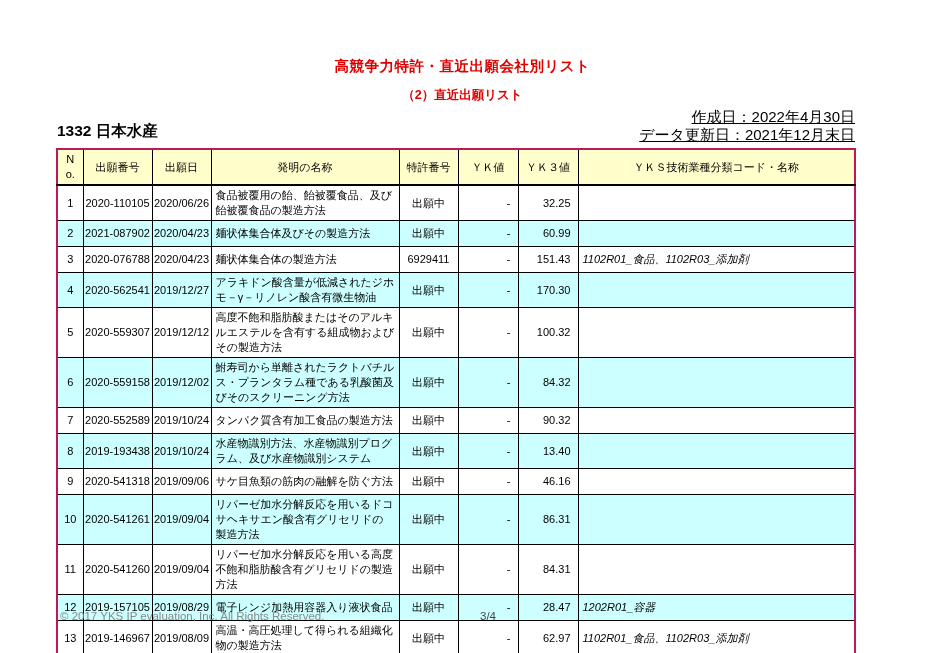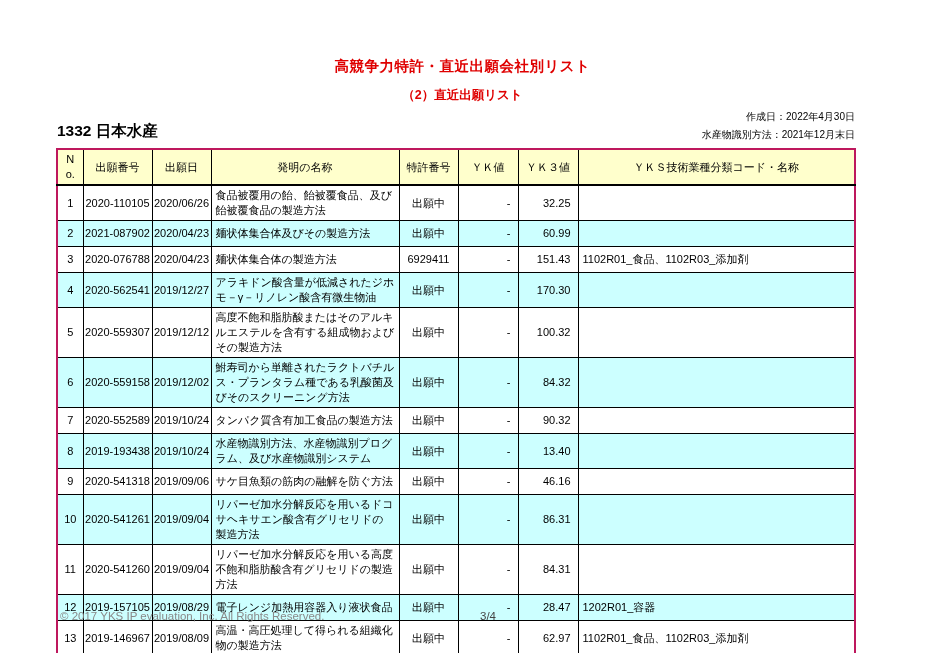--- a/index.html
+++ b/index.html
@@ -35,22 +35,23 @@
     justify-content:space-between;
     align-items:flex-end;
   }
   .company {
     font-size:15.5px;
     font-weight:bold;
     padding-bottom:2px;
   }
   .dates {
     text-align:right;
-    font-size:10px;
+    font-size:15px;
     line-height:18px;
+    text-decoration:underline;
   }
 
   table.report {
     margin-left:56px;
     width:798px;
     border-collapse:collapse;
     table-layout:fixed;
     border:2px solid #be185d;
   }
   .report th, .report td {
@@ -71,21 +72,21 @@
   }
   .report tbody tr { height:21px; }
   .report tbody tr.shaded td { background:#ccffff; }
   td.c-no     { text-align:center; }
   td.c-appno  { text-align:center; padding:5px 1px; }
   td.c-date   { text-align:center; padding:2px 1px; }
   td.c-name   { text-align:left; }
   td.c-patent { text-align:center; }
   td.c-yk     { text-align:right; padding-right:7px; }
   td.c-yk3    { text-align:right; padding-right:7px; }
-  td.c-yks    { text-align:left; }
+  td.c-yks    { text-align:left;font-style:italic; }
 
   .footer {
     position:absolute;
     left:57px;
     top:610px;
     width:798px;
     font-size:11.5px;
   }
   .copyright { color:#8a8a8a; position:absolute; left:3px; top:0; }
   .pagenum   { color:#444; position:absolute; left:0; width:100%; text-align:center; top:0;margin-left:32px; }
@@ -95,21 +96,21 @@
 
 <div class="page">
 
   <div class="title">高競争力特許・直近出願会社別リスト</div>
   <div class="subtitle">（2）直近出願リスト</div>
 
   <div class="meta">
     <div class="company">1332 日本水産</div>
     <div class="dates">
       <div>作成日：2022年4月30日</div>
-      <div>水産物識別方法：2021年12月末日</div>
+      <div>データ更新日：2021年12月末日</div>
     </div>
   </div>
 
   <table class="report">
     <colgroup>
       <col style="width:26px">
         <col style="width:69px">
         <col style="width:59px">
       <col style="width:188px">
         <col style="width:59px">

